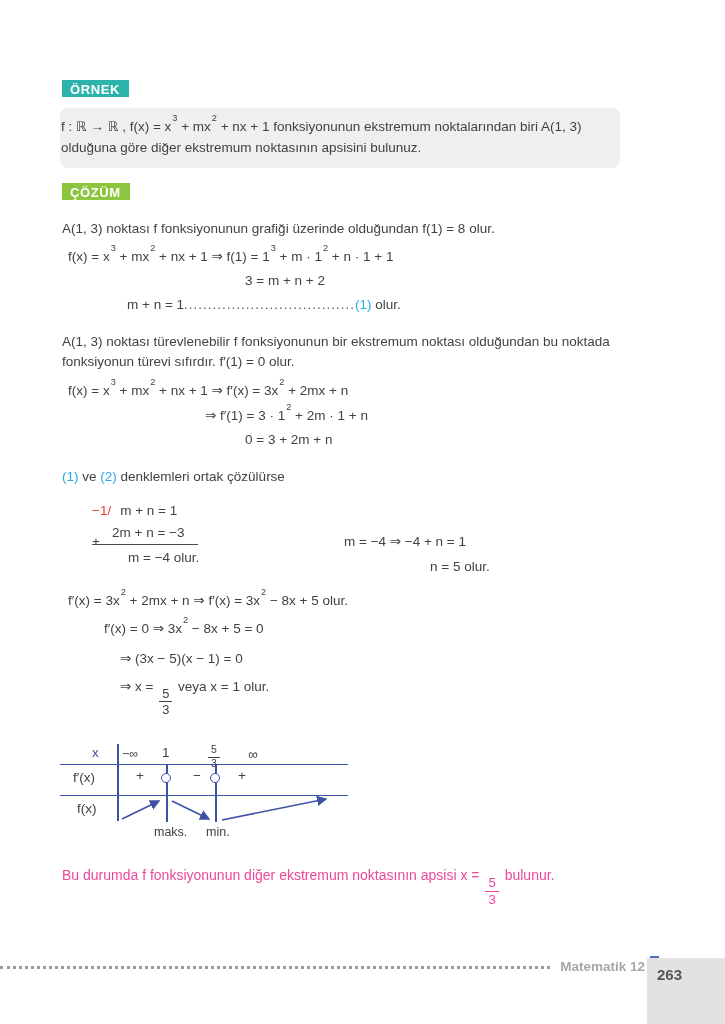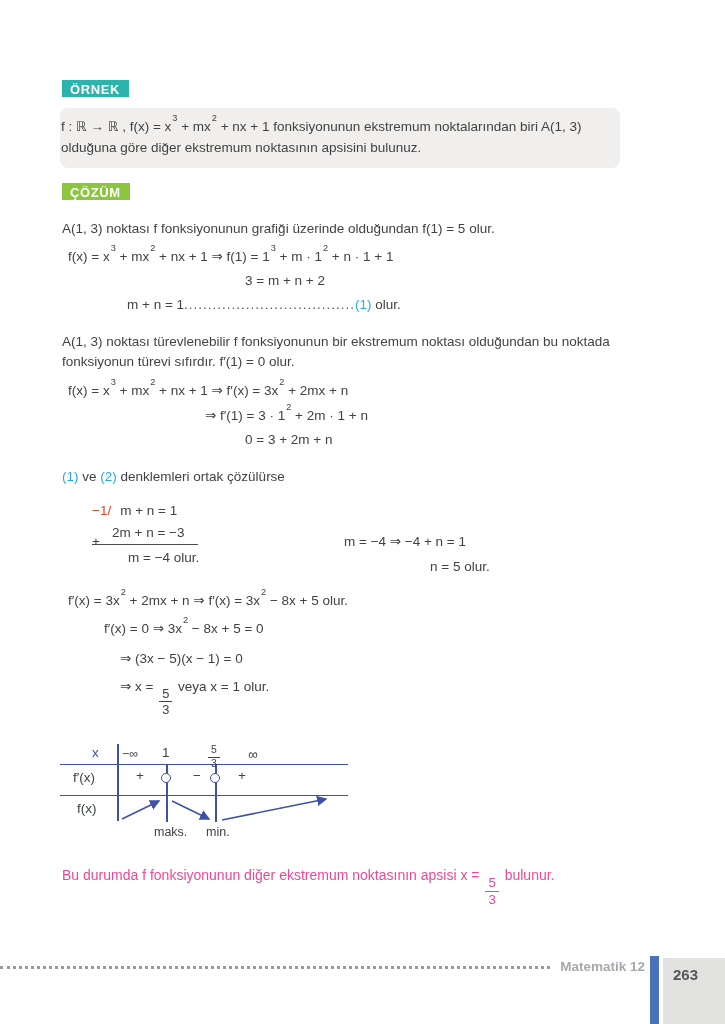--- a/index.html
+++ b/index.html
@@ -68,21 +68,21 @@
   .st-maks{left:94px;top:86px;font-size:12.5px;} .st-min{left:146px;top:86px;font-size:12.5px;}
   .st-arrows{position:absolute;left:0;top:0;}
 
   .conclusion{margin:24px 0 0 2px;font-size:14px;color:#ec4899;}
 
   
   .footer-row{position:absolute;left:0;bottom:50px;width:645px;display:flex;align-items:center;}
   .leader{flex:1;border-bottom:3px dotted #97999d;height:0;position:relative;top:1px;}
   .brand{margin-left:10px;color:#a5a8ac;font-weight:bold;font-size:13.5px;white-space:nowrap;}
   .blue-bar{position:absolute;right:66px;bottom:0;width:9px;height:68px;background:#4a72b8;}
-  .page-tab{position:absolute;right:0;bottom:0;width:62px;height:66px;background:#e2e2e0;}
+  .page-tab{position:absolute;right:0;bottom:0;width:78px;height:66px;background:#e2e2e0;}
   .page-num{margin:8px 0 0 10px;color:#55575a;font-weight:bold;font-size:15px;}
 </style>
 </head>
 <body>
 
 <div class="content">
 
   <div class="badge badge-ornek">
     <span class="badge-label">ÖRNEK</span>
     <span class="stripes">
@@ -98,21 +98,21 @@
 
   <div class="badge badge-cozum">
     <span class="badge-label">ÇÖZÜM</span>
     <span class="stripes">
         <i></i>
         <i></i>
         <i></i>
       </span>
   </div>
 
-  <p class="para">A(1, 3) noktası f fonksiyonunun grafiği üzerinde olduğundan f(1) = 5 olur.</p>
+  <p class="para">A(1, 3) noktası f fonksiyonunun grafiği üzerinde olduğundan f(1) = 8 olur.</p>
 
   <div class="eq-block">
     <div class="eq ml8">f(x) = x<sup>3</sup> + mx<sup>2</sup> + nx + 1 ⇒ f(1) = 1<sup>3</sup> + m · 1<sup>2</sup> + n · 1 + 1</div>
     <div class="eq ml185">3 = m + n + 2</div>
     <div class="eq ml153">
       <span>m + n = 1</span><span class="dots">....................................</span><span class="ref">(1)</span>
       <span>olur.</span>
     </div>
   </div>
 

